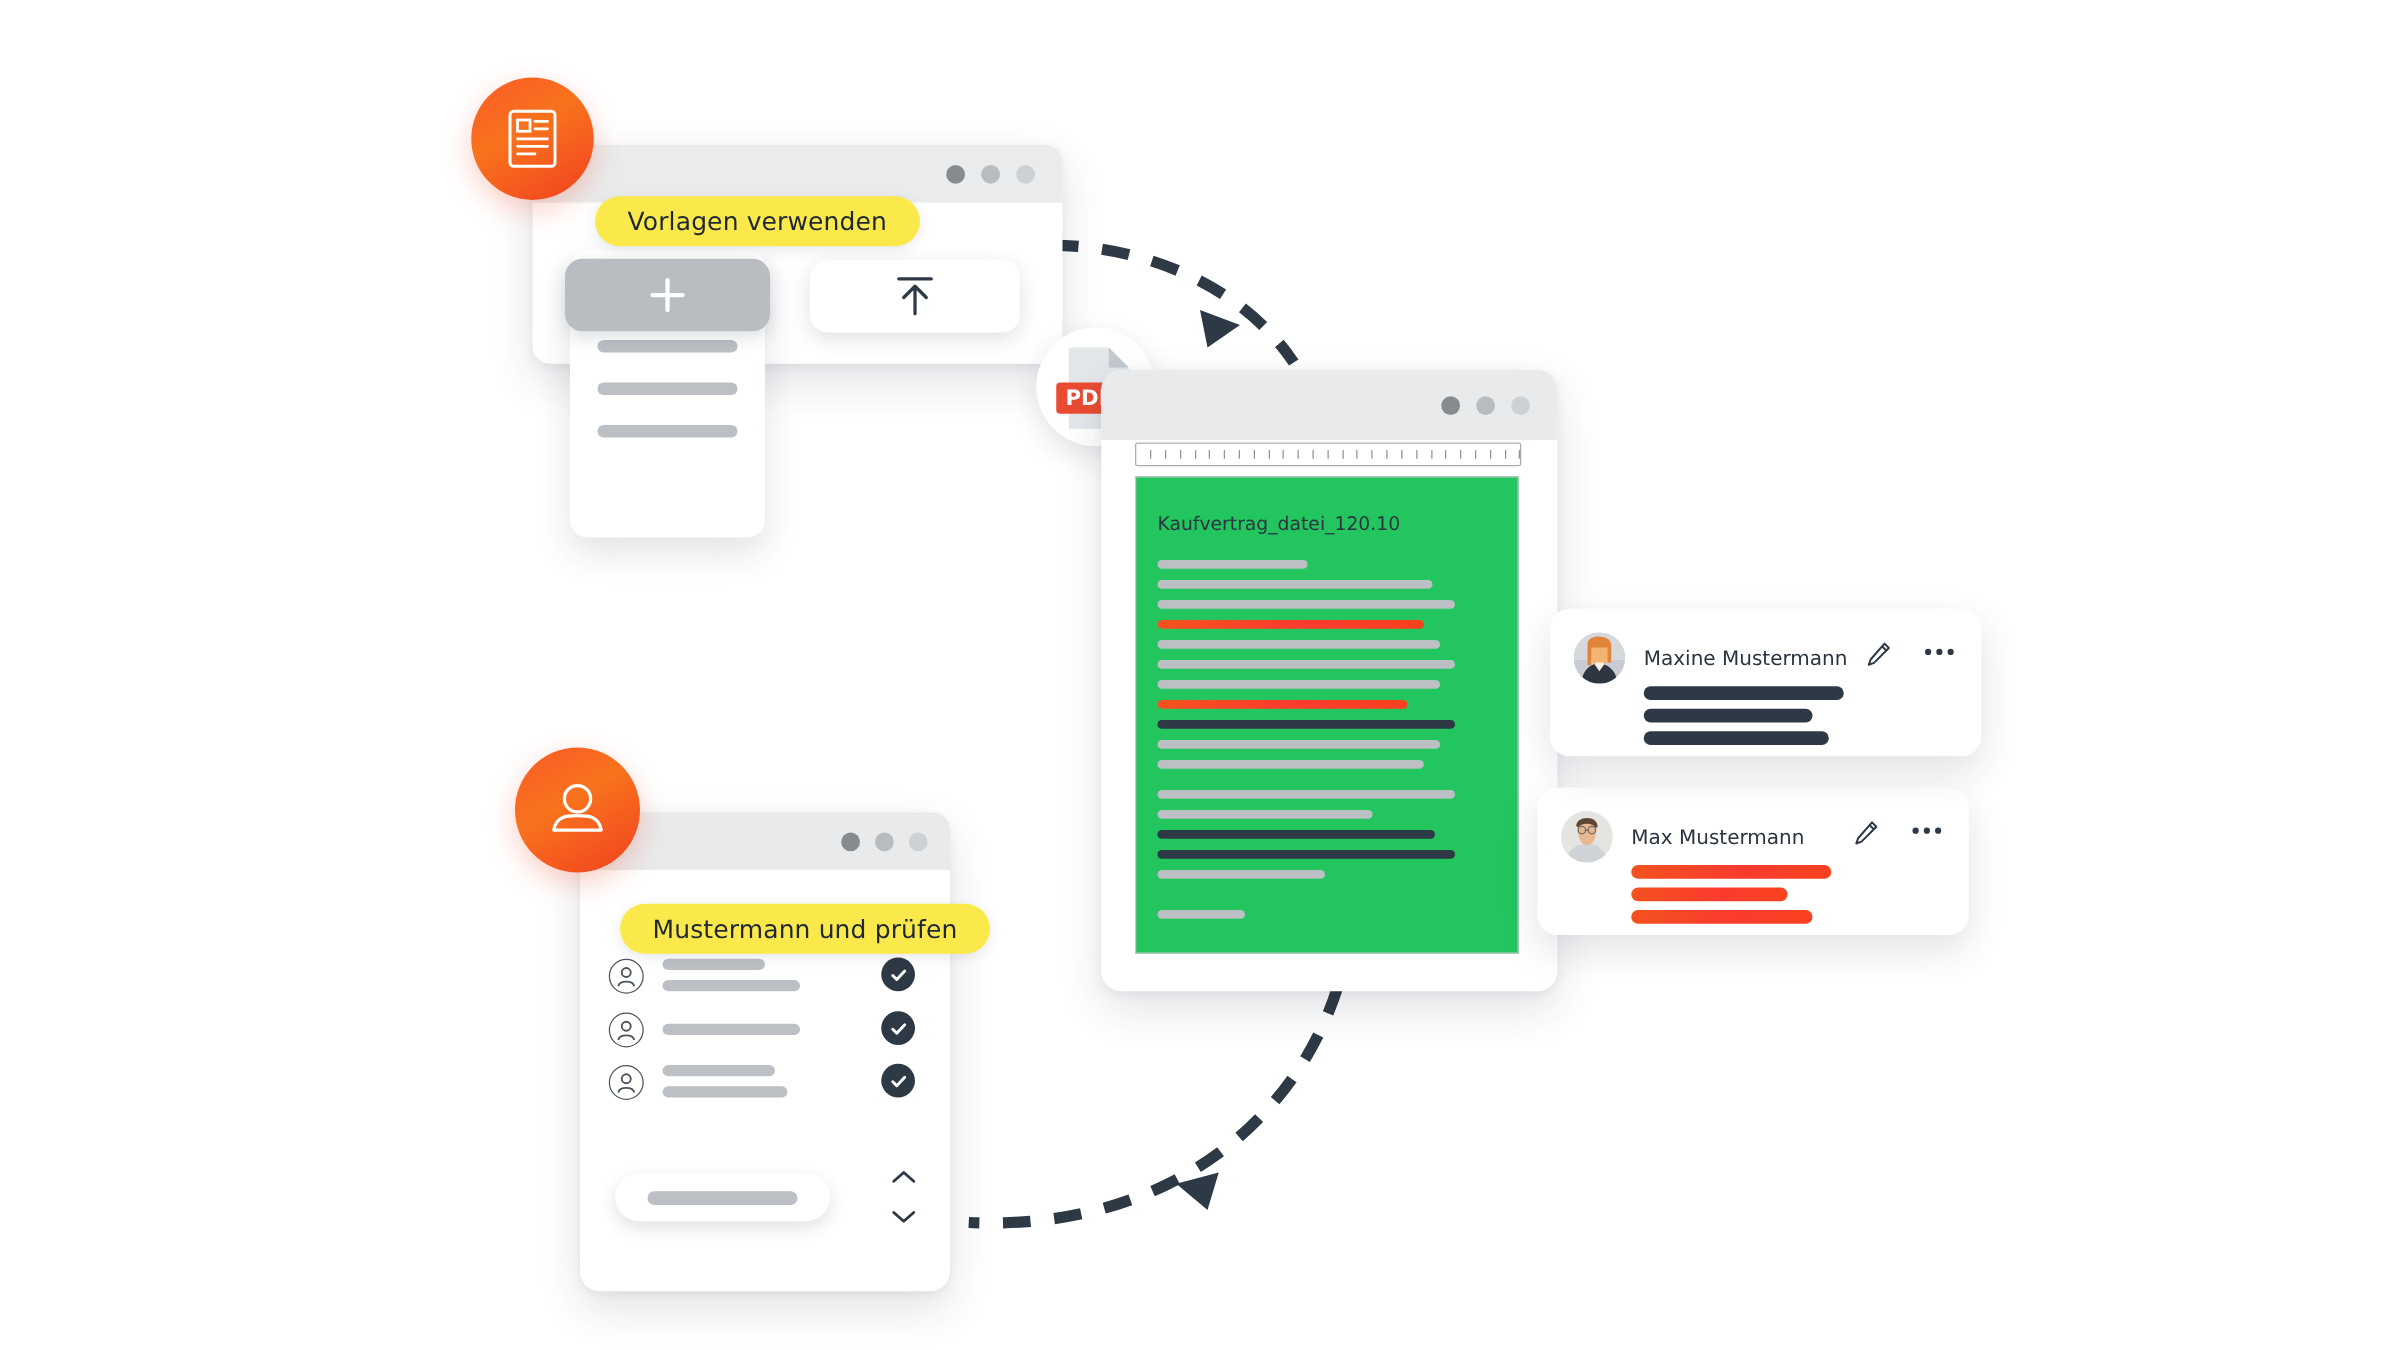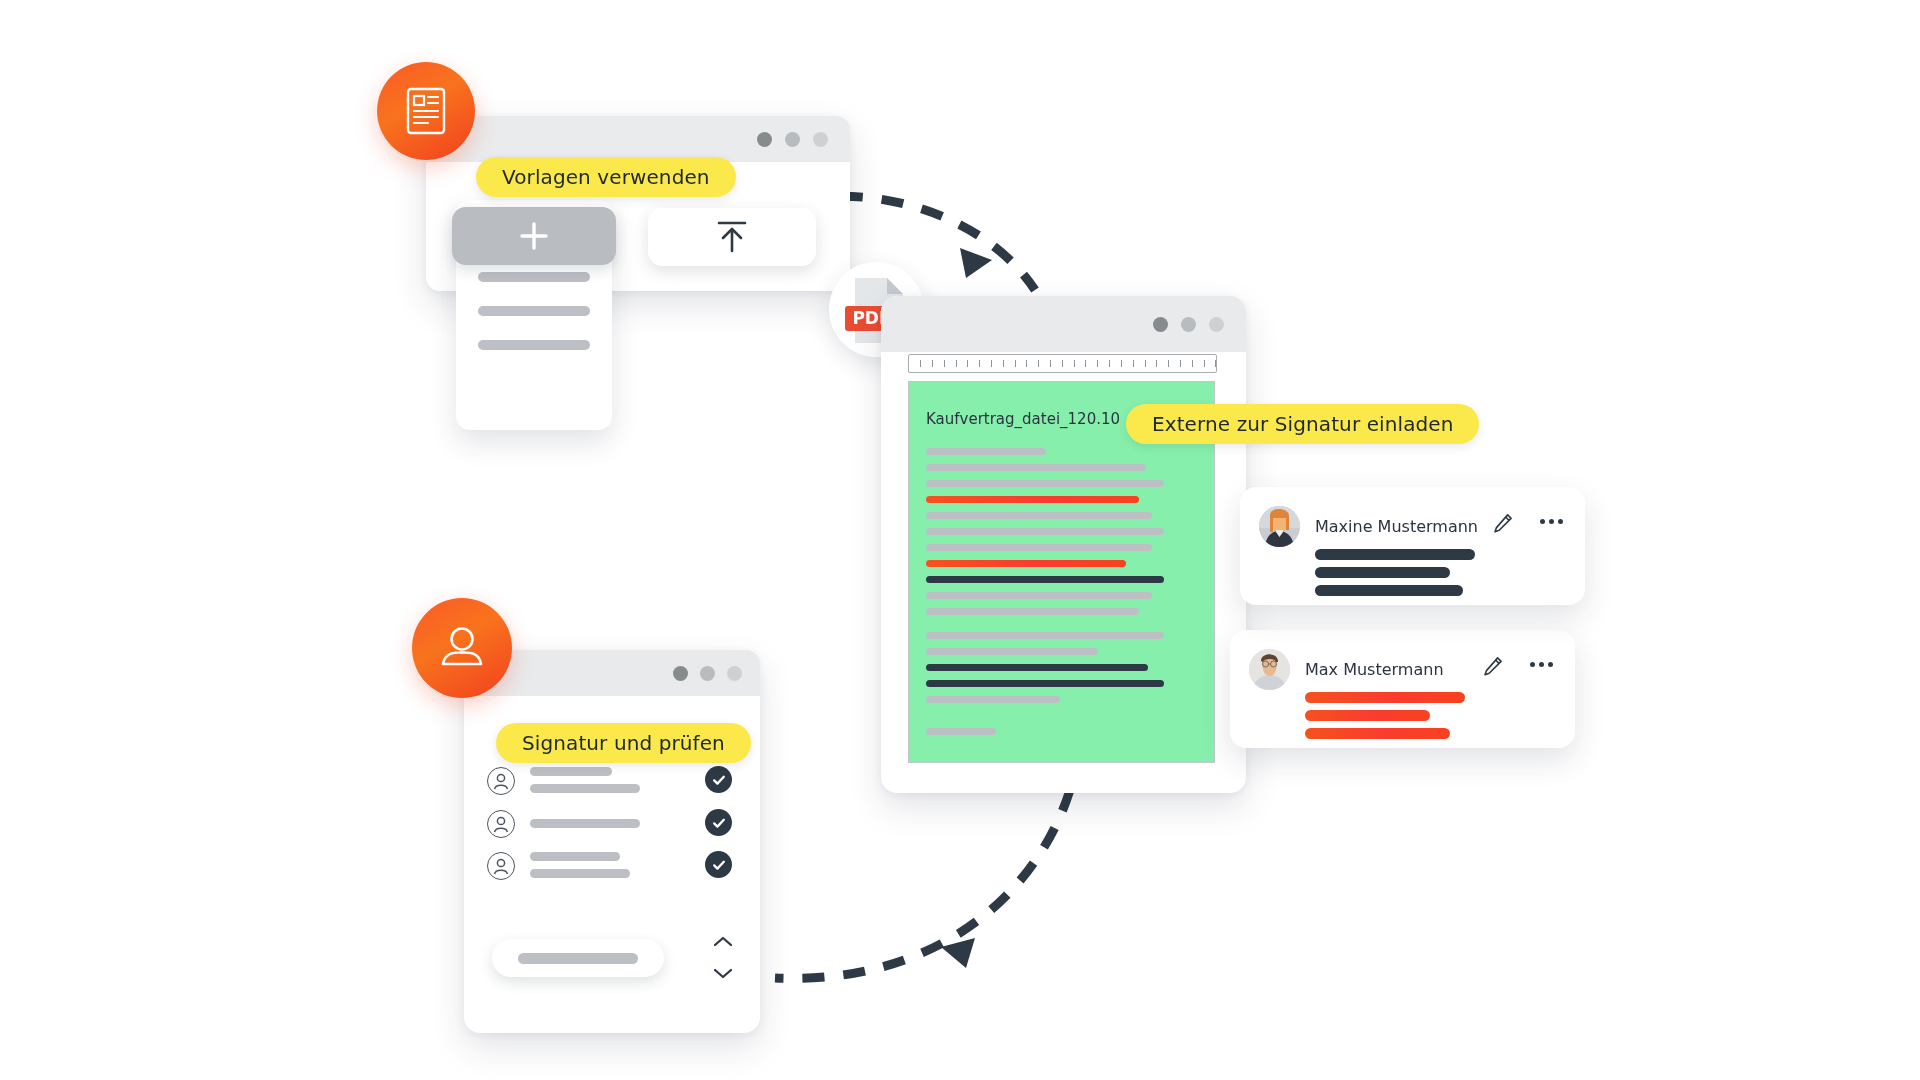--- a/index.html
+++ b/index.html
@@ -52,21 +52,21 @@
               display:flex;align-items:center;justify-content:center;}
 
   
   #win-doc{left:881px;top:296px;width:365px;height:497px;border-radius:16px;}
   #win-doc .win-bar{height:56px;border-radius:16px 16px 0 0;background:#e9eaec;}
   .ruler{position:absolute;left:27px;top:58px;width:307px;height:17px;
          background:#fff;border:1px solid #a9adb2;border-radius:2px;
          display:flex;align-items:center;gap:0;overflow:hidden;}
   .ruler i{display:block;width:1.5px;height:7px;background:#8e9398;margin-left:11.1px;}
   .page{position:absolute;left:27px;top:85px;width:305px;height:380px;
-        background:#86efac;border:1px solid #c3c7cb;}
+        background:#22c55e;border:1px solid #c3c7cb;}
   .page-title{position:absolute;left:17px;top:28px;font-size:15px;color:#2b3440;}
   .page .bar,.page .bar-dark,.page .bar-red{position:absolute;left:17px;height:7px;}
 
   
   #pdf-icon{position:absolute;left:829px;top:262px;width:95px;height:95px;border-radius:50%;
             background:#fff;box-shadow:0 8px 22px rgba(30,40,60,.13);}
 
   
   .signer{position:absolute;background:#fff;border-radius:16px;
           box-shadow:0 12px 30px rgba(30,40,60,.13);}
@@ -211,23 +211,20 @@
           <div class="bar" style="position: absolute; left: 17px; top: 250px; width: 238px; height: 7px;"></div>
           <div class="bar" style="position: absolute; left: 17px; top: 266px; width: 172px; height: 7px;"></div>
           <div class="bar-dark" style="position: absolute; left: 17px; top: 282px; width: 222px; height: 7px;"></div>
           <div class="bar-dark" style="position: absolute; left: 17px; top: 298px; width: 238px; height: 7px;"></div>
           <div class="bar" style="position: absolute; left: 17px; top: 314px; width: 134px; height: 7px;"></div>
           <div class="bar" style="position: absolute; left: 17px; top: 346px; width: 70px; height: 7px;"></div>
         </div>
     </div>
   </div>
 
-  <div class="pill" style="left:1126px;top:404px">
-    <span>Externe zur Signatur einladen</span>
-  </div>
 
   <div class="signer" id="signer-2">
     <div class="avatar">
       <svg width="41" height="41" viewBox="0 0 41 41">
         <rect width="41" height="41" fill="#e6e4e0"></rect>
         <path d="M4 41 C5 30 13 26 20.5 26 C28 26 36 30 37 41 Z" fill="#cfd3d8"></path>
         <path d="M13 12 C13 5 28 5 28 13 C28 23 25 27 20.5 27 C16 27 13 22 13 12 Z" fill="#e8b98f"></path>
         <path d="M12 12 C12 3 30 3 29 13 L27 13 C26 9 15 9 14 13 Z" fill="#5c4633"></path>
         <circle cx="16.5" cy="15" r="3" fill="none" stroke="#6b6b6b" stroke-width="1"></circle>
         <circle cx="24.5" cy="15" r="3" fill="none" stroke="#6b6b6b" stroke-width="1"></circle>
@@ -343,21 +340,21 @@
         </svg>
     </div>
     <div class="chev" style="top:316px">
       <svg width="22" height="14" viewBox="0 0 22 14">
         <path d="M3 4 L11 11 L19 4" fill="none" stroke="#2d3945" stroke-width="2.3" stroke-linecap="round" stroke-linejoin="round"></path>
         </svg>
     </div>
   </div>
 
   <div class="pill" style="left:496px;top:723px">
-    <span>Signatur und prüfen</span>
+    <span>Mustermann und prüfen</span>
   </div>
 
   <div class="badge" style="left:412px;top:598px;width:100px;height:100px">
     <svg width="52" height="52" viewBox="0 0 52 52">
       <circle cx="26" cy="17" r="10.5" fill="none" stroke="#fff" stroke-width="2.6"></circle>
       <path d="M7 42 C9 30 19 30.5 26 30.5 C33 30.5 43 30 45 42 Z" fill="none" stroke="#fff" stroke-width="2.6" stroke-linejoin="round"></path>
     </svg>
   </div>
 
 </div>

